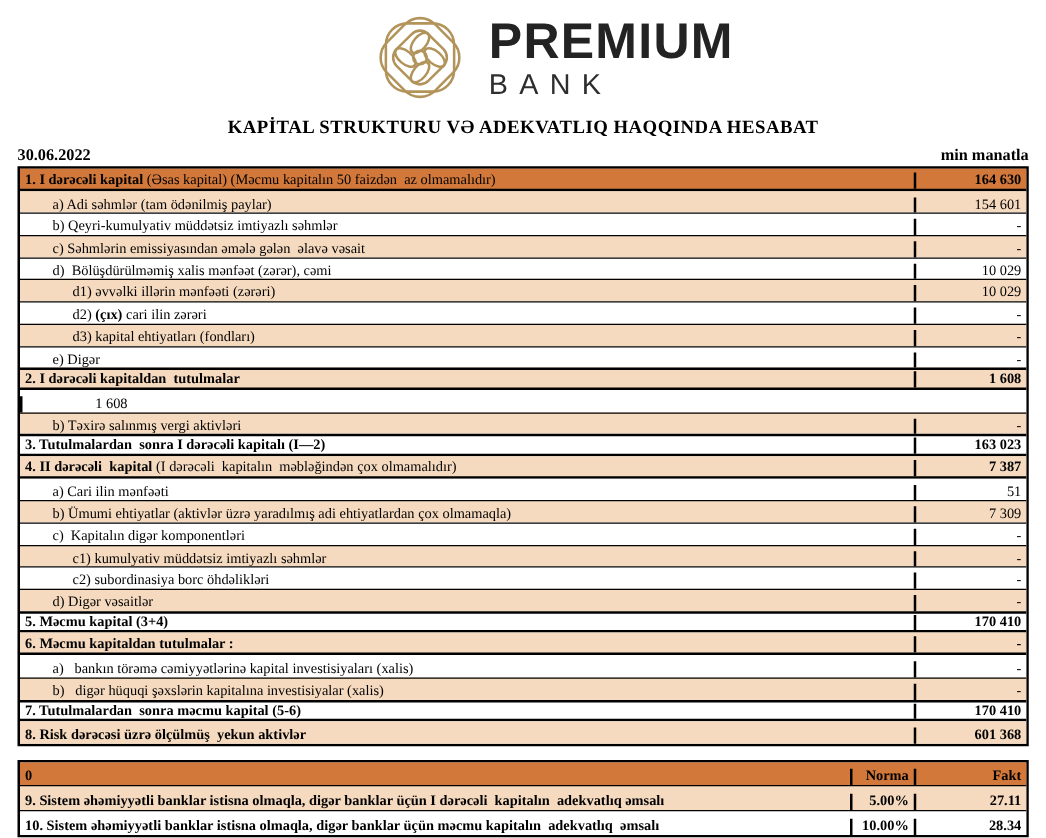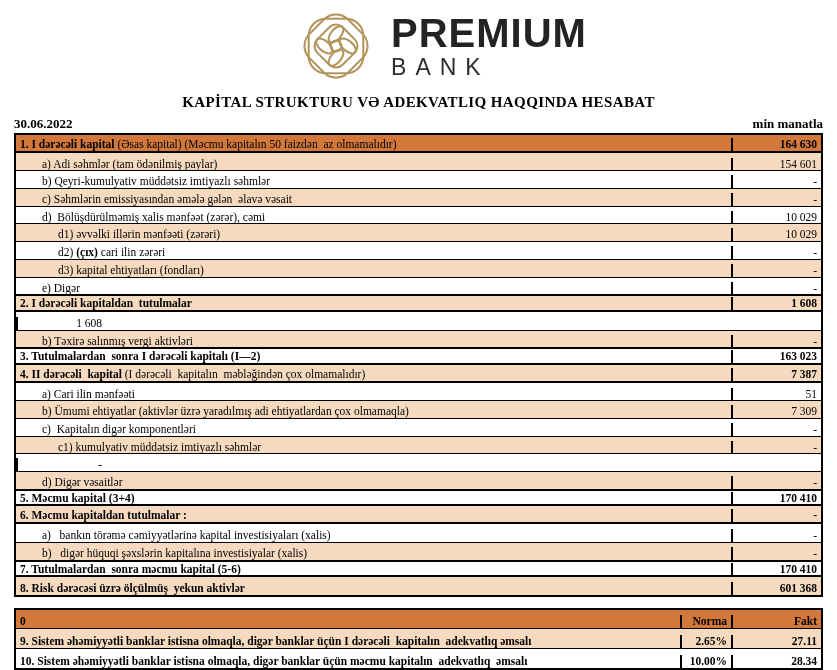--- a/index.html
+++ b/index.html
@@ -216,20 +216,23 @@
         </div>
         <div class="cell-value">-</div>
       </div>
       <div class="row bg-peach">
         <div class="cell-label ind2">
           <span>c1) kumulyativ müddətsiz imtiyazlı səhmlər</span>
         </div>
         <div class="cell-value">-</div>
       </div>
       <div class="row bg-white">
+        <div class="cell-label ind2">
+          <span>c2) subordinasiya borc öhdəlikləri</span>
+        </div>
         <div class="cell-value">-</div>
       </div>
       <div class="row bg-peach">
         <div class="cell-label ind1">
           <span>d) Digər vəsaitlər</span>
         </div>
         <div class="cell-value">-</div>
       </div>
       <div class="row bg-white section">
         <div class="cell-label ind0">
@@ -272,21 +275,21 @@
   <div class="tbl tbl2" id="adequacy">
       <div class="row hdr bg-orange b">
         <div class="cell-label ind0">0</div>
         <div class="cell-norma">Norma</div>
         <div class="cell-value">Fakt</div>
       </div>
       <div class="row bg-peach b">
         <div class="cell-label ind0">
           <span>9. Sistem əhəmiyyətli banklar istisna olmaqla, digər banklar üçün I dərəcəli  kapitalın  adekvatlıq əmsalı</span>
         </div>
-        <div class="cell-norma">2.65%</div>
+        <div class="cell-norma">5.00%</div>
         <div class="cell-value">27.11</div>
       </div>
       <div class="row bg-white b">
         <div class="cell-label ind0">
           <span>10. Sistem əhəmiyyətli banklar istisna olmaqla, digər banklar üçün məcmu kapitalın  adekvatlıq  əmsalı</span>
         </div>
         <div class="cell-norma">10.00%</div>
         <div class="cell-value">28.34</div>
       </div>
     </div>

